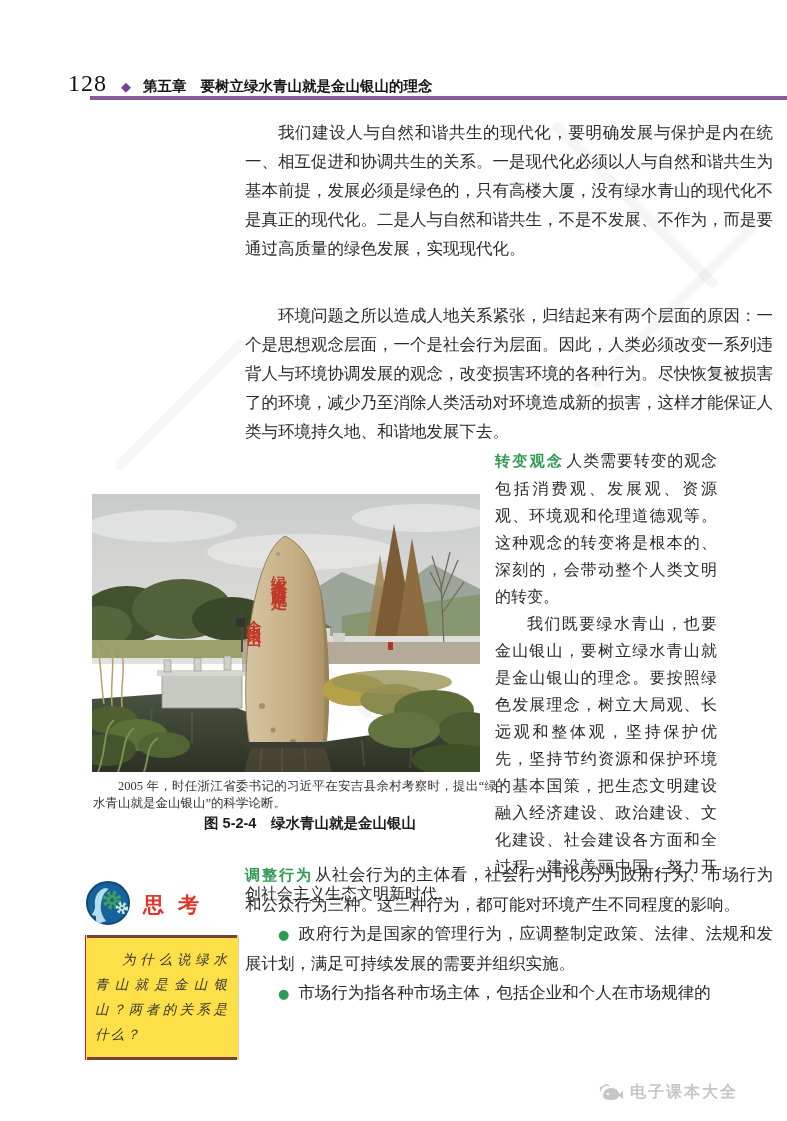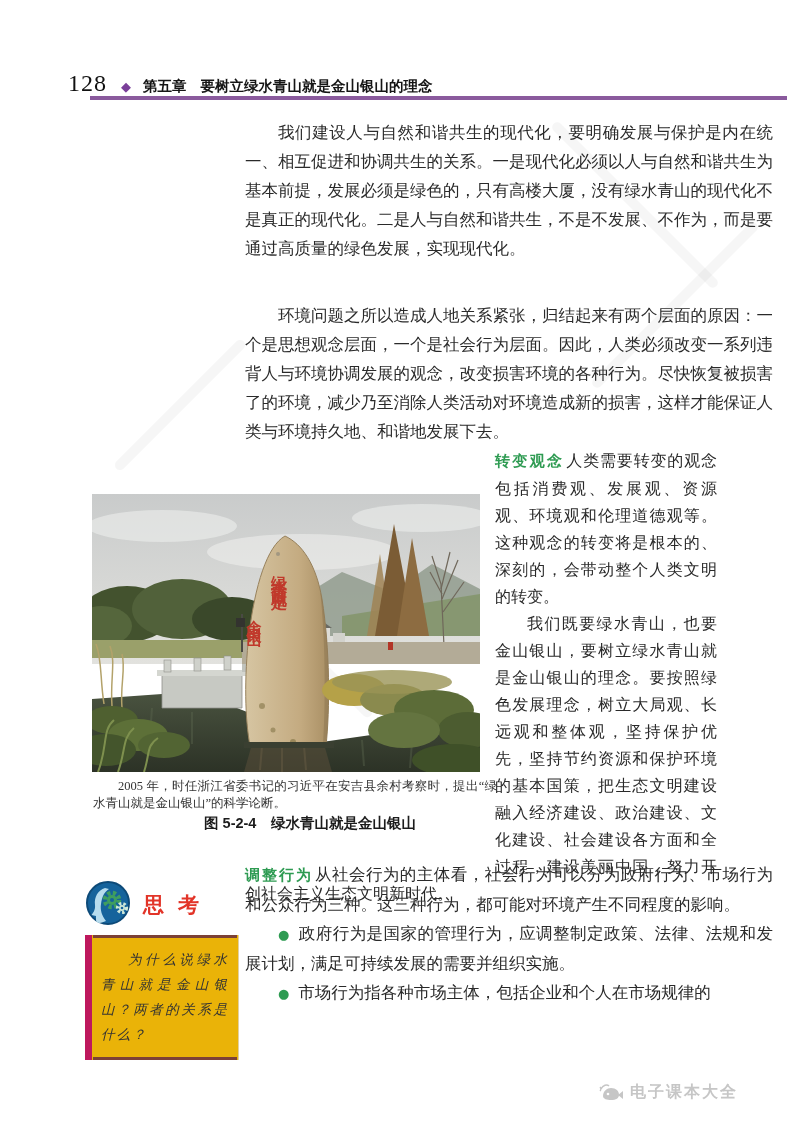--- a/index.html
+++ b/index.html
@@ -51,21 +51,21 @@
   .behavior{position:absolute;left:245px;top:860px;width:528px;}
   .behavior p{margin:0;}
   .bullet-line{text-indent:2em;}
   .bullet{color:#2e9b52;font-size:13px;margin-right:9px;font-family:"DejaVu Sans",sans-serif;}
 
   
   .think{position:absolute;left:85px;top:880px;width:154px;}
   .think-head{display:flex;align-items:center;text-align:right;}
   .think-title{font-family:"Liberation Sans","DejaVu Sans",sans-serif;font-weight:bold;
         font-size:21px;color:#e23428;letter-spacing:14px;margin-left:12px;}
-  .think-panel{margin-top:5px;background:#eab308;border-left:7px solid #be185d;
+  .think-panel{margin-top:5px;background:#fde047;border-left:1px solid #be185d;
         border-right:1px solid #e0cfa4;}
   .rule{height:3px;background:#7c4136;margin:0 1px;}
   .think-q{margin:0;padding:9px 9px 10px 9px;font-size:13.5px;line-height:25px;
         font-style:italic;letter-spacing:2px;text-indent:2em;color:#333;text-align:justify;}
 
   
   .site-mark{position:absolute;left:598px;top:1082px;display:flex;align-items:center;
         color:#c6c6c6;font-family:"Liberation Sans","DejaVu Sans",sans-serif;
         font-weight:bold;font-size:16px;letter-spacing:2px;}
   .whale{margin-right:6px;display:inline-flex;}

